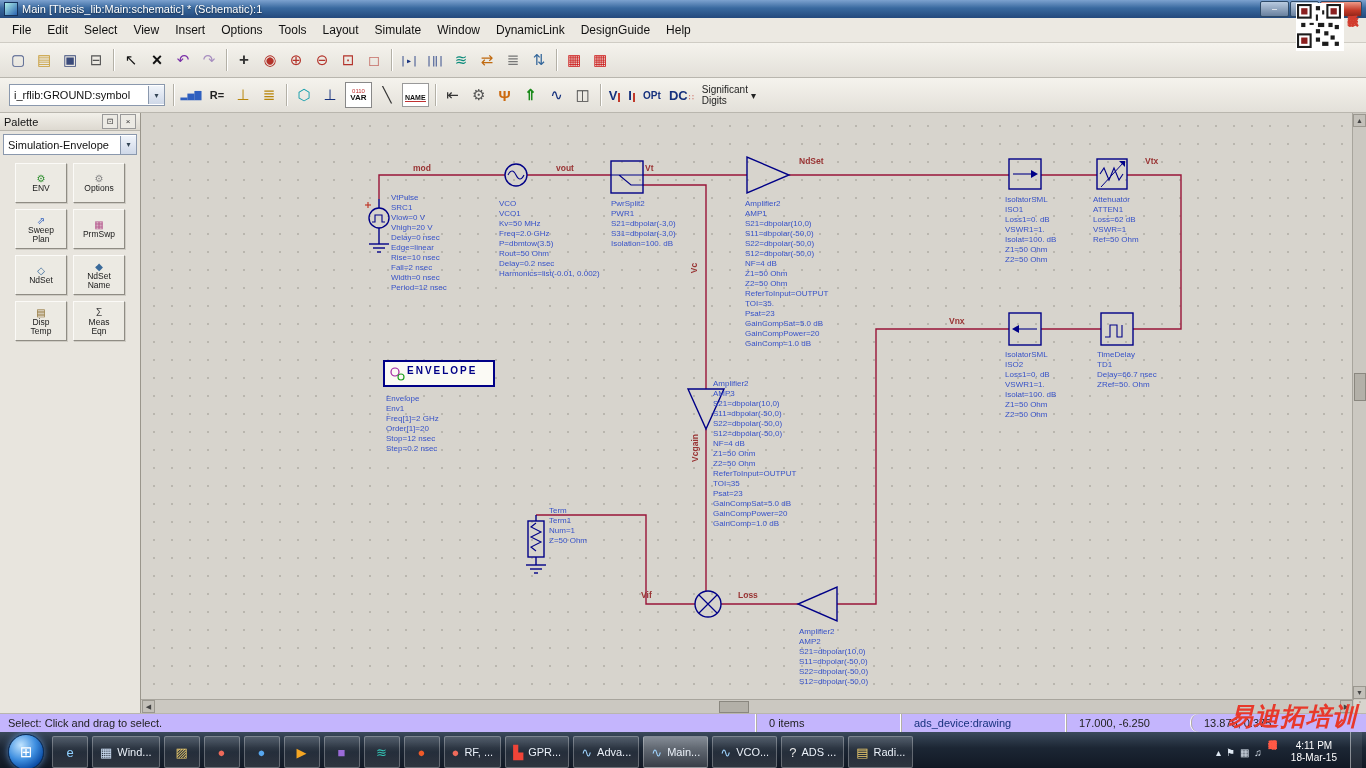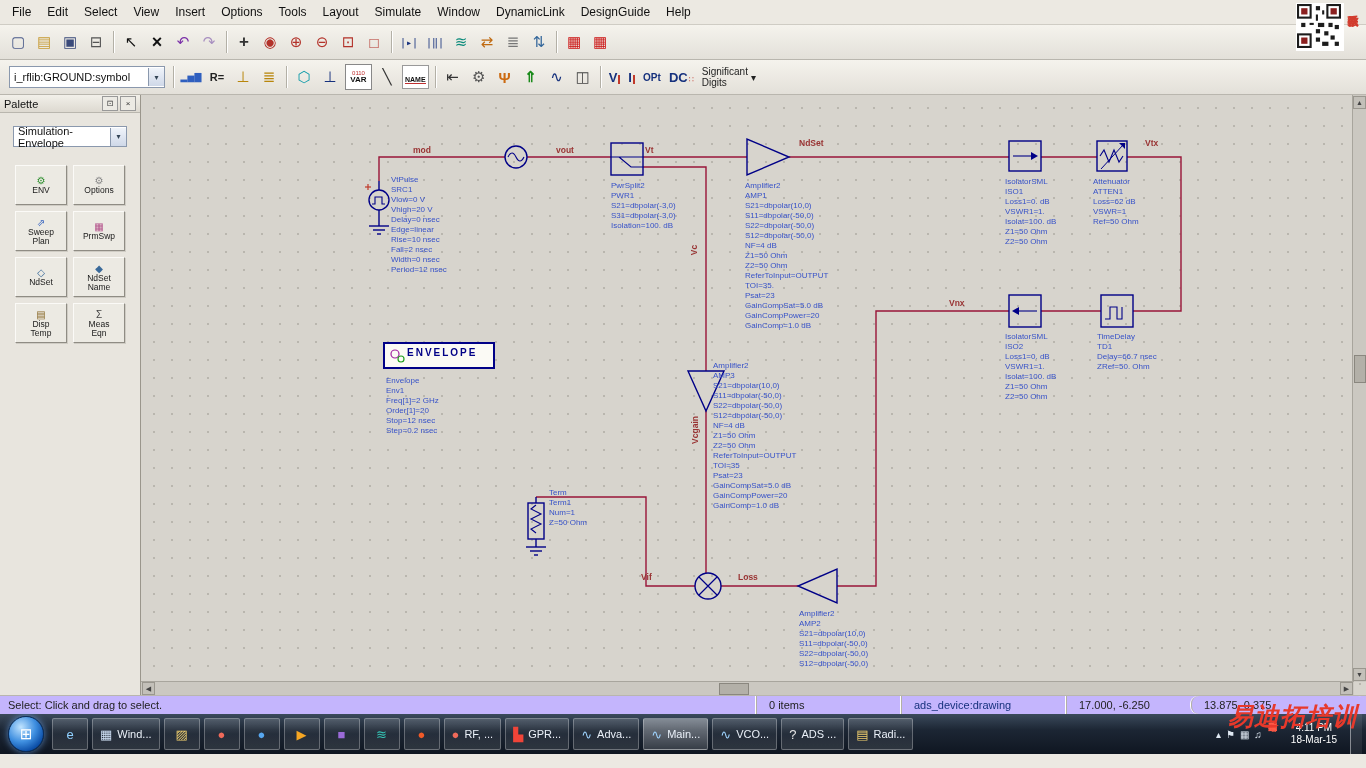--- a/index.html
+++ b/index.html
@@ -32,21 +32,21 @@
   .probe-letter{font-size:13px;font-weight:bold;color:#16317d;line-height:1;}
   .probe-pin{width:2px;height:9px;background:#c0392b;}
   .dc-dots{font-size:8px;color:#c0392b;line-height:1;}
   .tb-text2{display:flex;align-items:center;font-size:10px;line-height:11px;white-space:pre-line;margin:0 4px;gap:3px;color:#222;}
   
   .workarea{display:flex;height:600px;}
   .palette{width:140px;background:#e8e5de;border-right:1px solid #9a968c;display:flex;flex-direction:column;flex:none;}
   .palette-header{height:17px;display:flex;align-items:center;background:linear-gradient(#f2f0ea,#ddd9d0);border-bottom:1px solid #b9b6ae;font-size:11px;padding:0 4px;color:#111;}
   .ph-title{flex:1;}
   .ph-btn{width:14px;height:13px;border:1px solid #999;background:#eceae4;font-size:8px;display:flex;align-items:center;justify-content:center;margin-left:2px;color:#333;}
-  .palette-dd{height:19px;margin:13px;border:1px solid #8a98ad;background:#fff;display:flex;align-items:center;font-size:11px;padding-left:4px;justify-content:space-between;color:#111;}
+  .palette-dd{height:19px;margin:3px;border:1px solid #8a98ad;background:#fff;display:flex;align-items:center;font-size:11px;padding-left:4px;justify-content:space-between;color:#111;}
   .palette-items{display:flex;flex-wrap:wrap;padding:2px 12px;}
   .palette-item{width:50px;height:38px;margin:3px;background:#eceae3;border:1px solid;border-color:#fbfaf7 #8f8c84 #8f8c84 #fbfaf7;box-shadow:1px 1px 0 #cfccc4;display:flex;flex-direction:column;align-items:center;justify-content:center;font-size:8.5px;line-height:9px;text-align:center;color:#1a1a1a;}
   .pi-glyph{font-size:10px;line-height:11px;}
   .pi-label{white-space:pre-line;}
   .canvas{position:relative;flex:1;background-color:#d7d4cd;background-image:radial-gradient(#b9b6ae 0.9px,transparent 1px);background-size:18px 18px;background-position:4px 4px;overflow:hidden;}
   #schsvg{position:absolute;left:0;top:0;}
   #sch-overlay{position:absolute;left:0;top:0;width:1213px;height:587px;}
   .comp-text{position:absolute;font-size:8px;line-height:10px;white-space:pre;}
   .wire-label{position:absolute;font-size:8.5px;font-weight:bold;}
   .env-label{position:absolute;left:266px;top:252px;font-size:10px;font-weight:bold;letter-spacing:2px;color:#000087;}
@@ -77,20 +77,29 @@
   .qr{position:absolute;right:22px;top:3px;width:46px;height:46px;background:#fff;padding:1px;z-index:60;}
   .qr-caption{position:absolute;right:6px;top:6px;writing-mode:vertical-rl;font-size:11px;color:#d23c2e;font-weight:bold;z-index:60;}
   .brand{position:absolute;right:8px;top:700px;font-size:25px;font-weight:bold;font-style:italic;color:#e8392b;z-index:60;letter-spacing:1px;}
   .promo{writing-mode:vertical-rl;font-size:9px;line-height:11px;color:#ff5a47;height:38px;z-index:60;}
 </style>
 </head>
 <body>
 
 <div class="screen">
 
+  <div class="titlebar">
+    <span class="app-icon"></span>
+    <span class="title-text">Main [Thesis_lib:Main:schematic] * (Schematic):1</span>
+    <span class="win-controls">
+      <span class="wc">–</span>
+      <span class="wc">□</span>
+      <span class="wc close">×</span>
+    </span>
+  </div>
 
   <div class="menubar">
       <span class="menu-item">File</span>
       <span class="menu-item">Edit</span>
       <span class="menu-item">Select</span>
       <span class="menu-item">View</span>
       <span class="menu-item">Insert</span>
       <span class="menu-item">Options</span>
       <span class="menu-item">Tools</span>
       <span class="menu-item">Layout</span>
@@ -326,20 +335,28 @@
           <div class="comp-text" style="left: 250px; top: 80px; color: rgb(55, 82, 200);">VtPulse
 SRC1
 Vlow=0 V
 Vhigh=20 V
 Delay=0 nsec
 Edge=linear
 Rise=10 nsec
 Fall=2 nsec
 Width=0 nsec
 Period=12 nsec</div>
+          <div class="comp-text" style="left: 358px; top: 86px; color: rgb(55, 82, 200);">VCO
+VCO1
+Kv=50 MHz
+Freq=2.0 GHz
+P=dbmtow(3.5)
+Rout=50 Ohm
+Delay=0.2 nsec
+Harmonics=list(-0.01, 0.002)</div>
           <div class="comp-text" style="left: 470px; top: 86px; color: rgb(55, 82, 200);">PwrSplit2
 PWR1
 S21=dbpolar(-3,0)
 S31=dbpolar(-3,0)
 Isolation=100. dB</div>
           <div class="comp-text" style="left: 604px; top: 86px; color: rgb(55, 82, 200);">Amplifier2
 AMP1
 S21=dbpolar(10,0)
 S11=dbpolar(-50,0)
 S22=dbpolar(-50,0)

